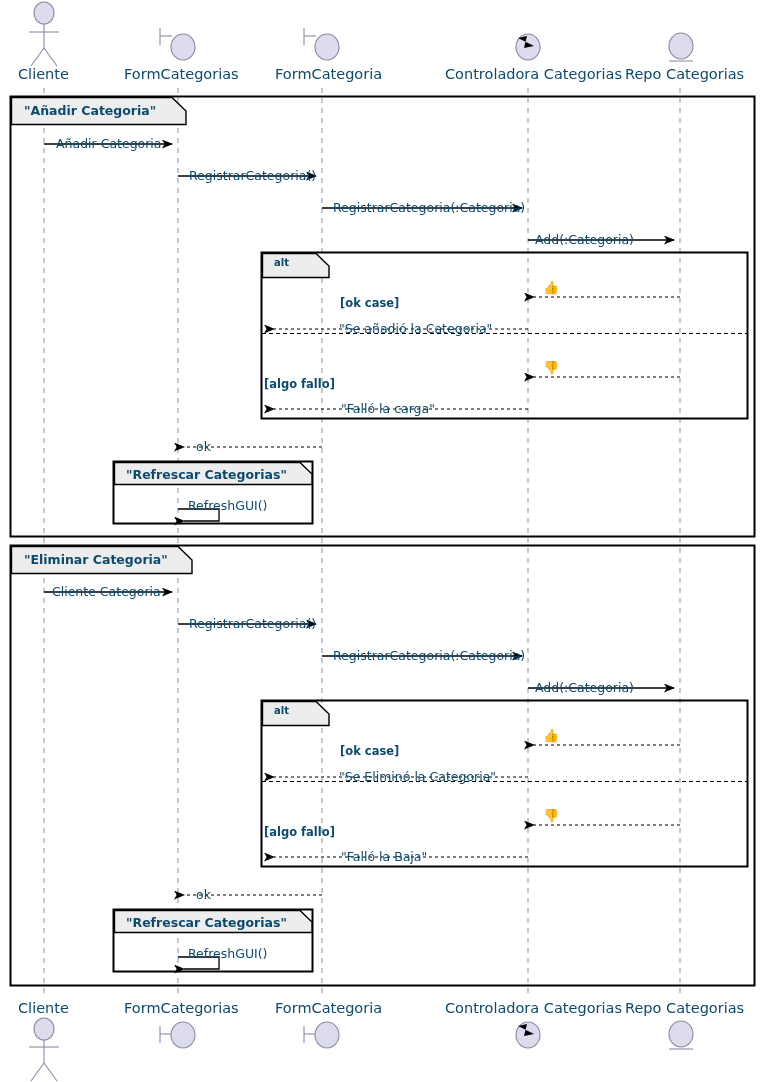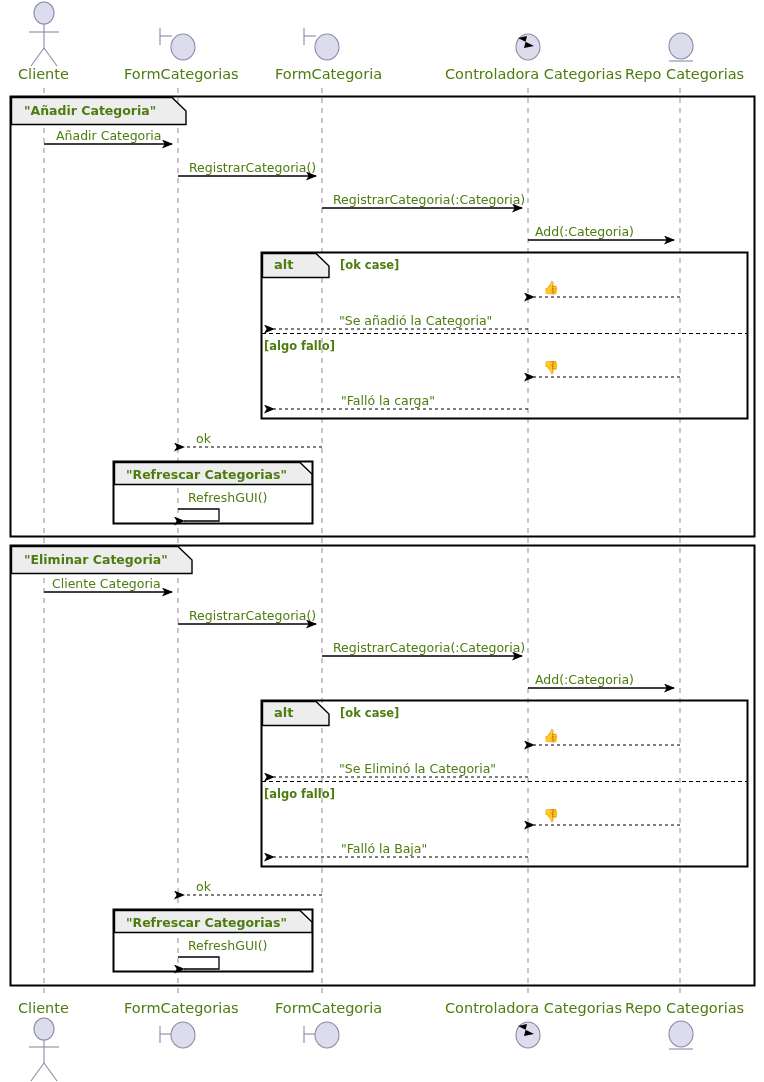--- a/index.html
+++ b/index.html
@@ -3,26 +3,26 @@
 <meta charset="utf-8">
 <style>
   html,body{margin:0;padding:0;background:#ffffff;}
   body{width:764px;height:1082px;position:relative;
        font-family:"DejaVu Sans","Liberation Sans",sans-serif;
        -webkit-font-smoothing:antialiased;}
   .canvas{position:absolute;left:0;top:0;width:764px;height:1082px;overflow:hidden;}
   svg.diagram{position:absolute;left:0;top:0;width:764px;height:1082px;}
 
   
-  .lbl{position:absolute;white-space:nowrap;color:#4d7c0f;}
+  .lbl{position:absolute;white-space:nowrap;color:#0c4a6e;}
   .actor-name{font-size:14.5px;}
-  .msg{font-size:12.5px;}
+  .msg{font-size:12.5px;margin-top:8px;}
   .frame-title{font-size:12.5px;font-weight:bold;}
-  .alt-kw{font-size:13px;font-weight:bold;}
-  .guard{font-size:11.5px;font-weight:bold;}
+  .alt-kw{font-size:10px;font-weight:bold;}
+  .guard{font-size:11.5px;font-weight:bold;margin-top:38px;}
   .emoji{position:absolute;font-size:13px;line-height:1;color:#444;}
 </style>
 </head>
 <body>
 
 <div class="canvas">
 
 <svg class="diagram" viewBox="0 0 764 1082" xmlns="http://www.w3.org/2000/svg">
   <defs>
     <marker id="ah" markerWidth="11" markerHeight="9" refX="10" refY="4.5" orient="auto" markerUnits="userSpaceOnUse">

